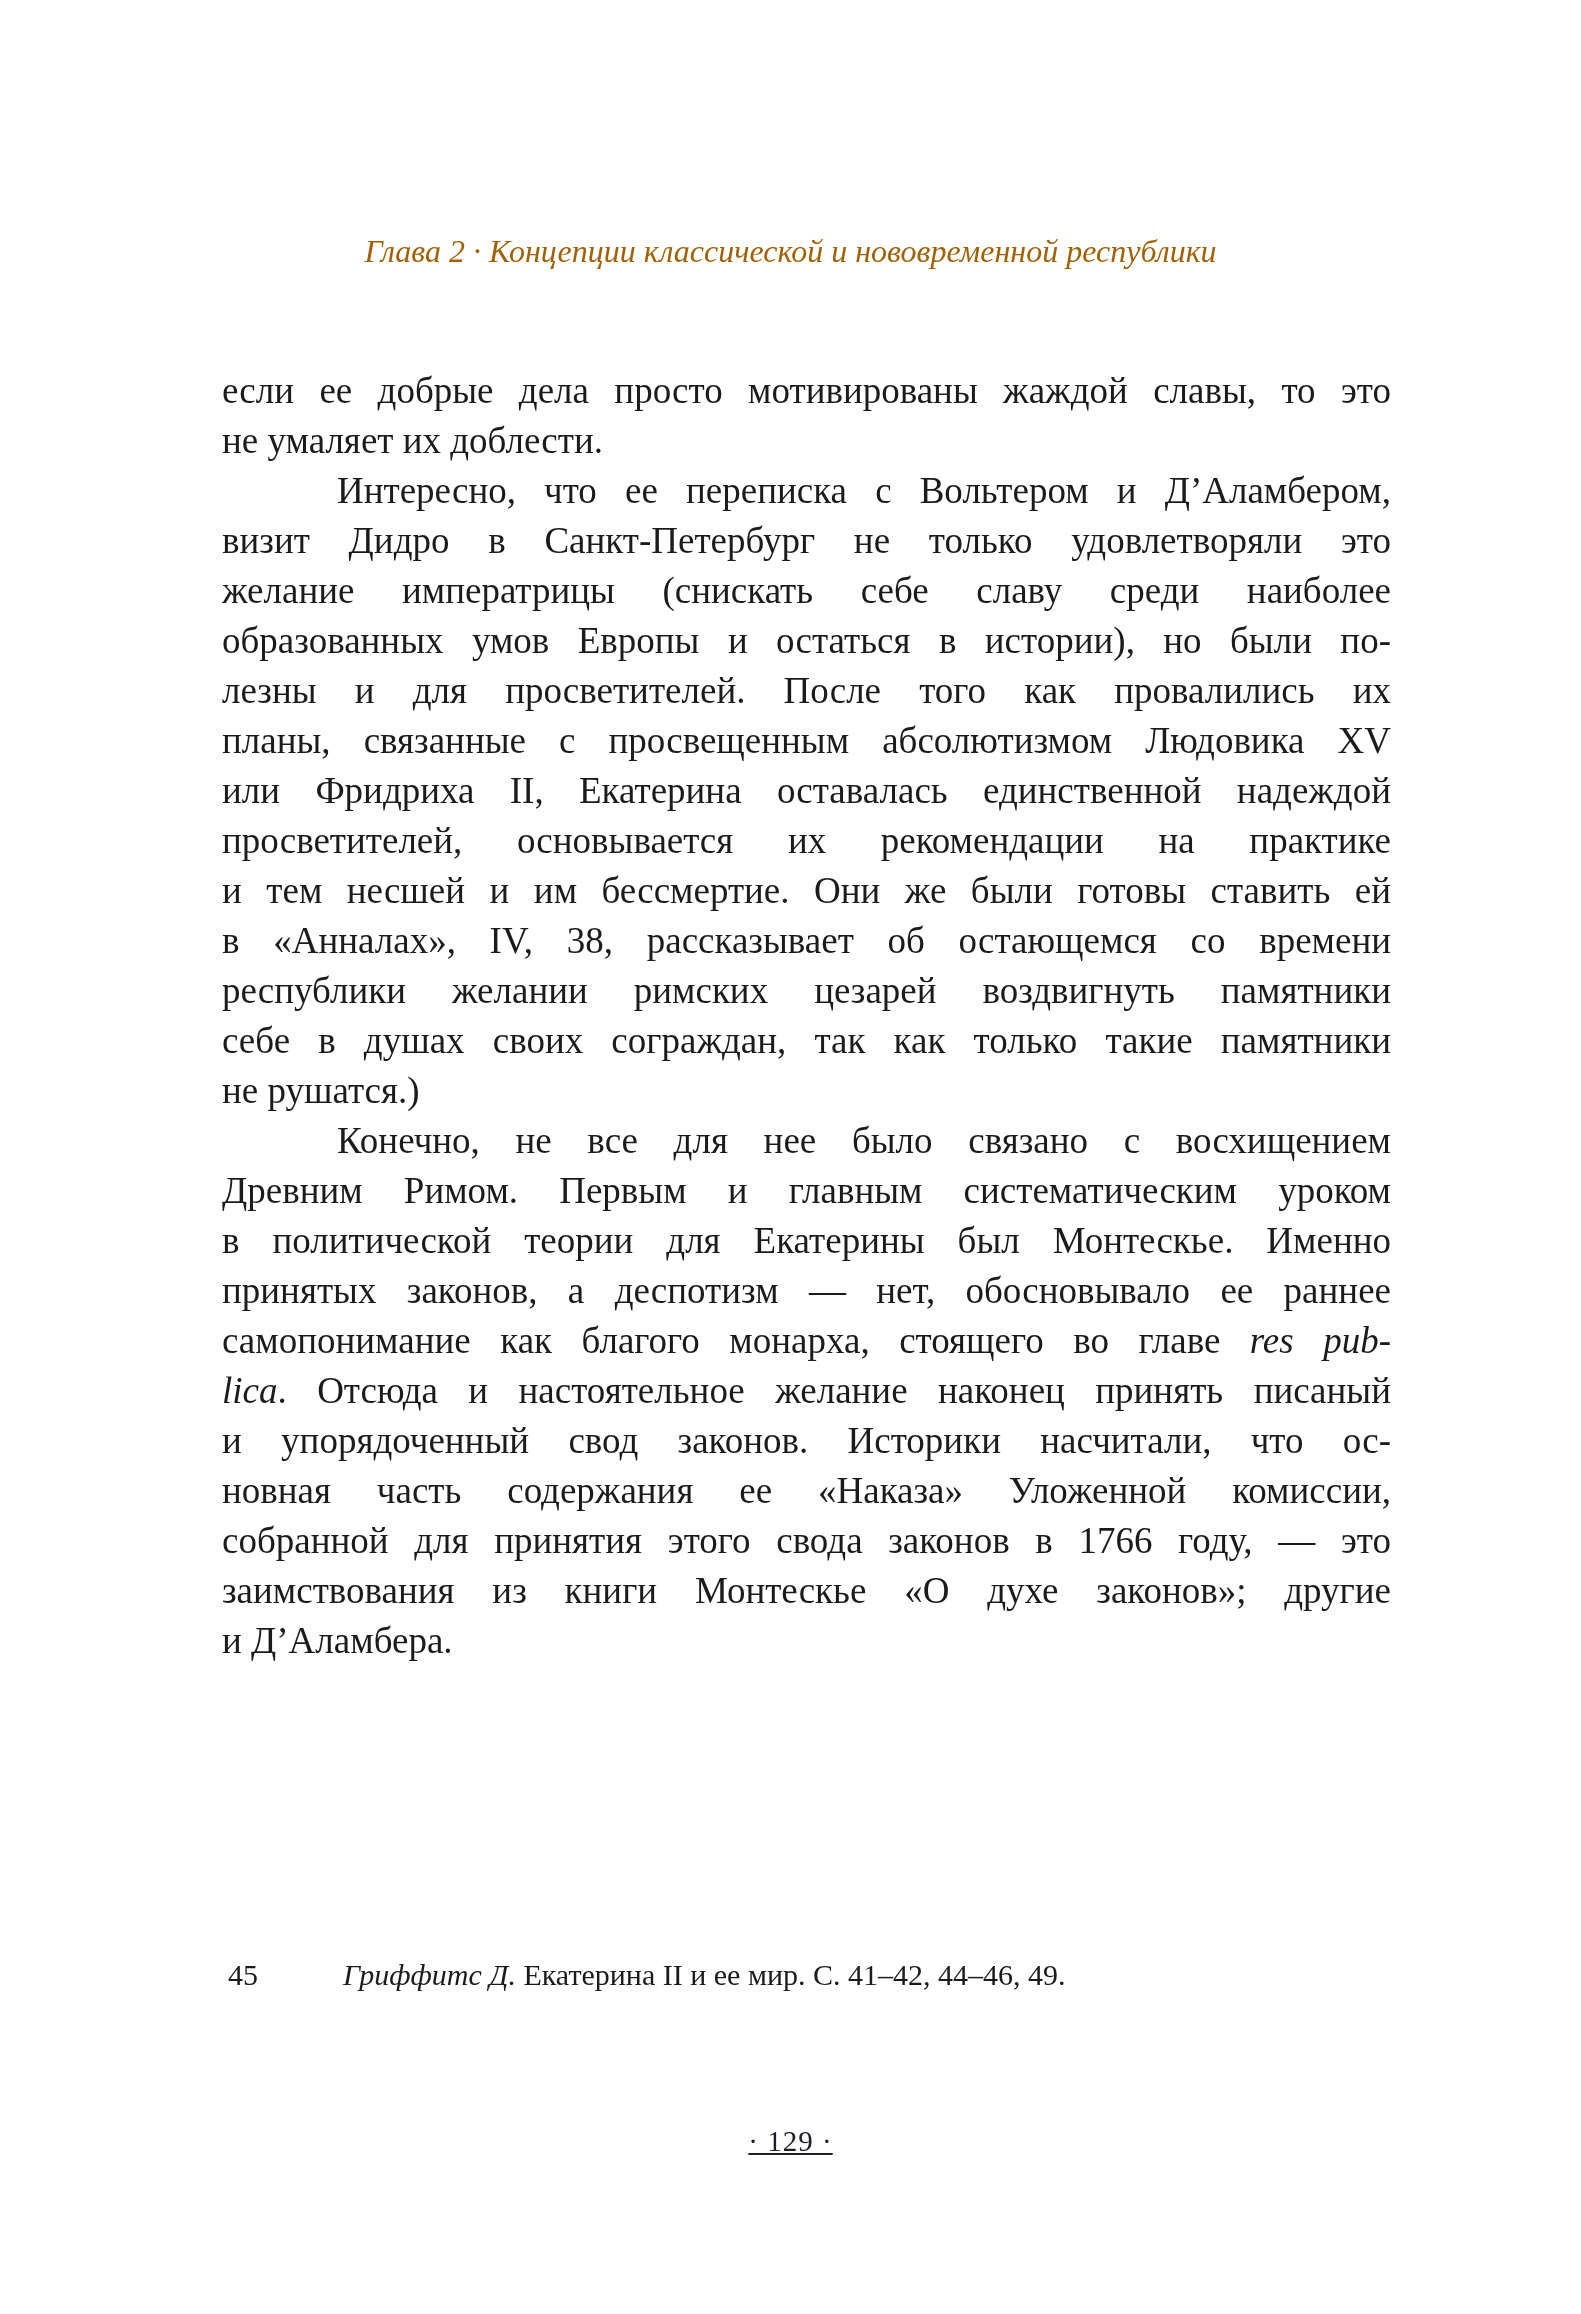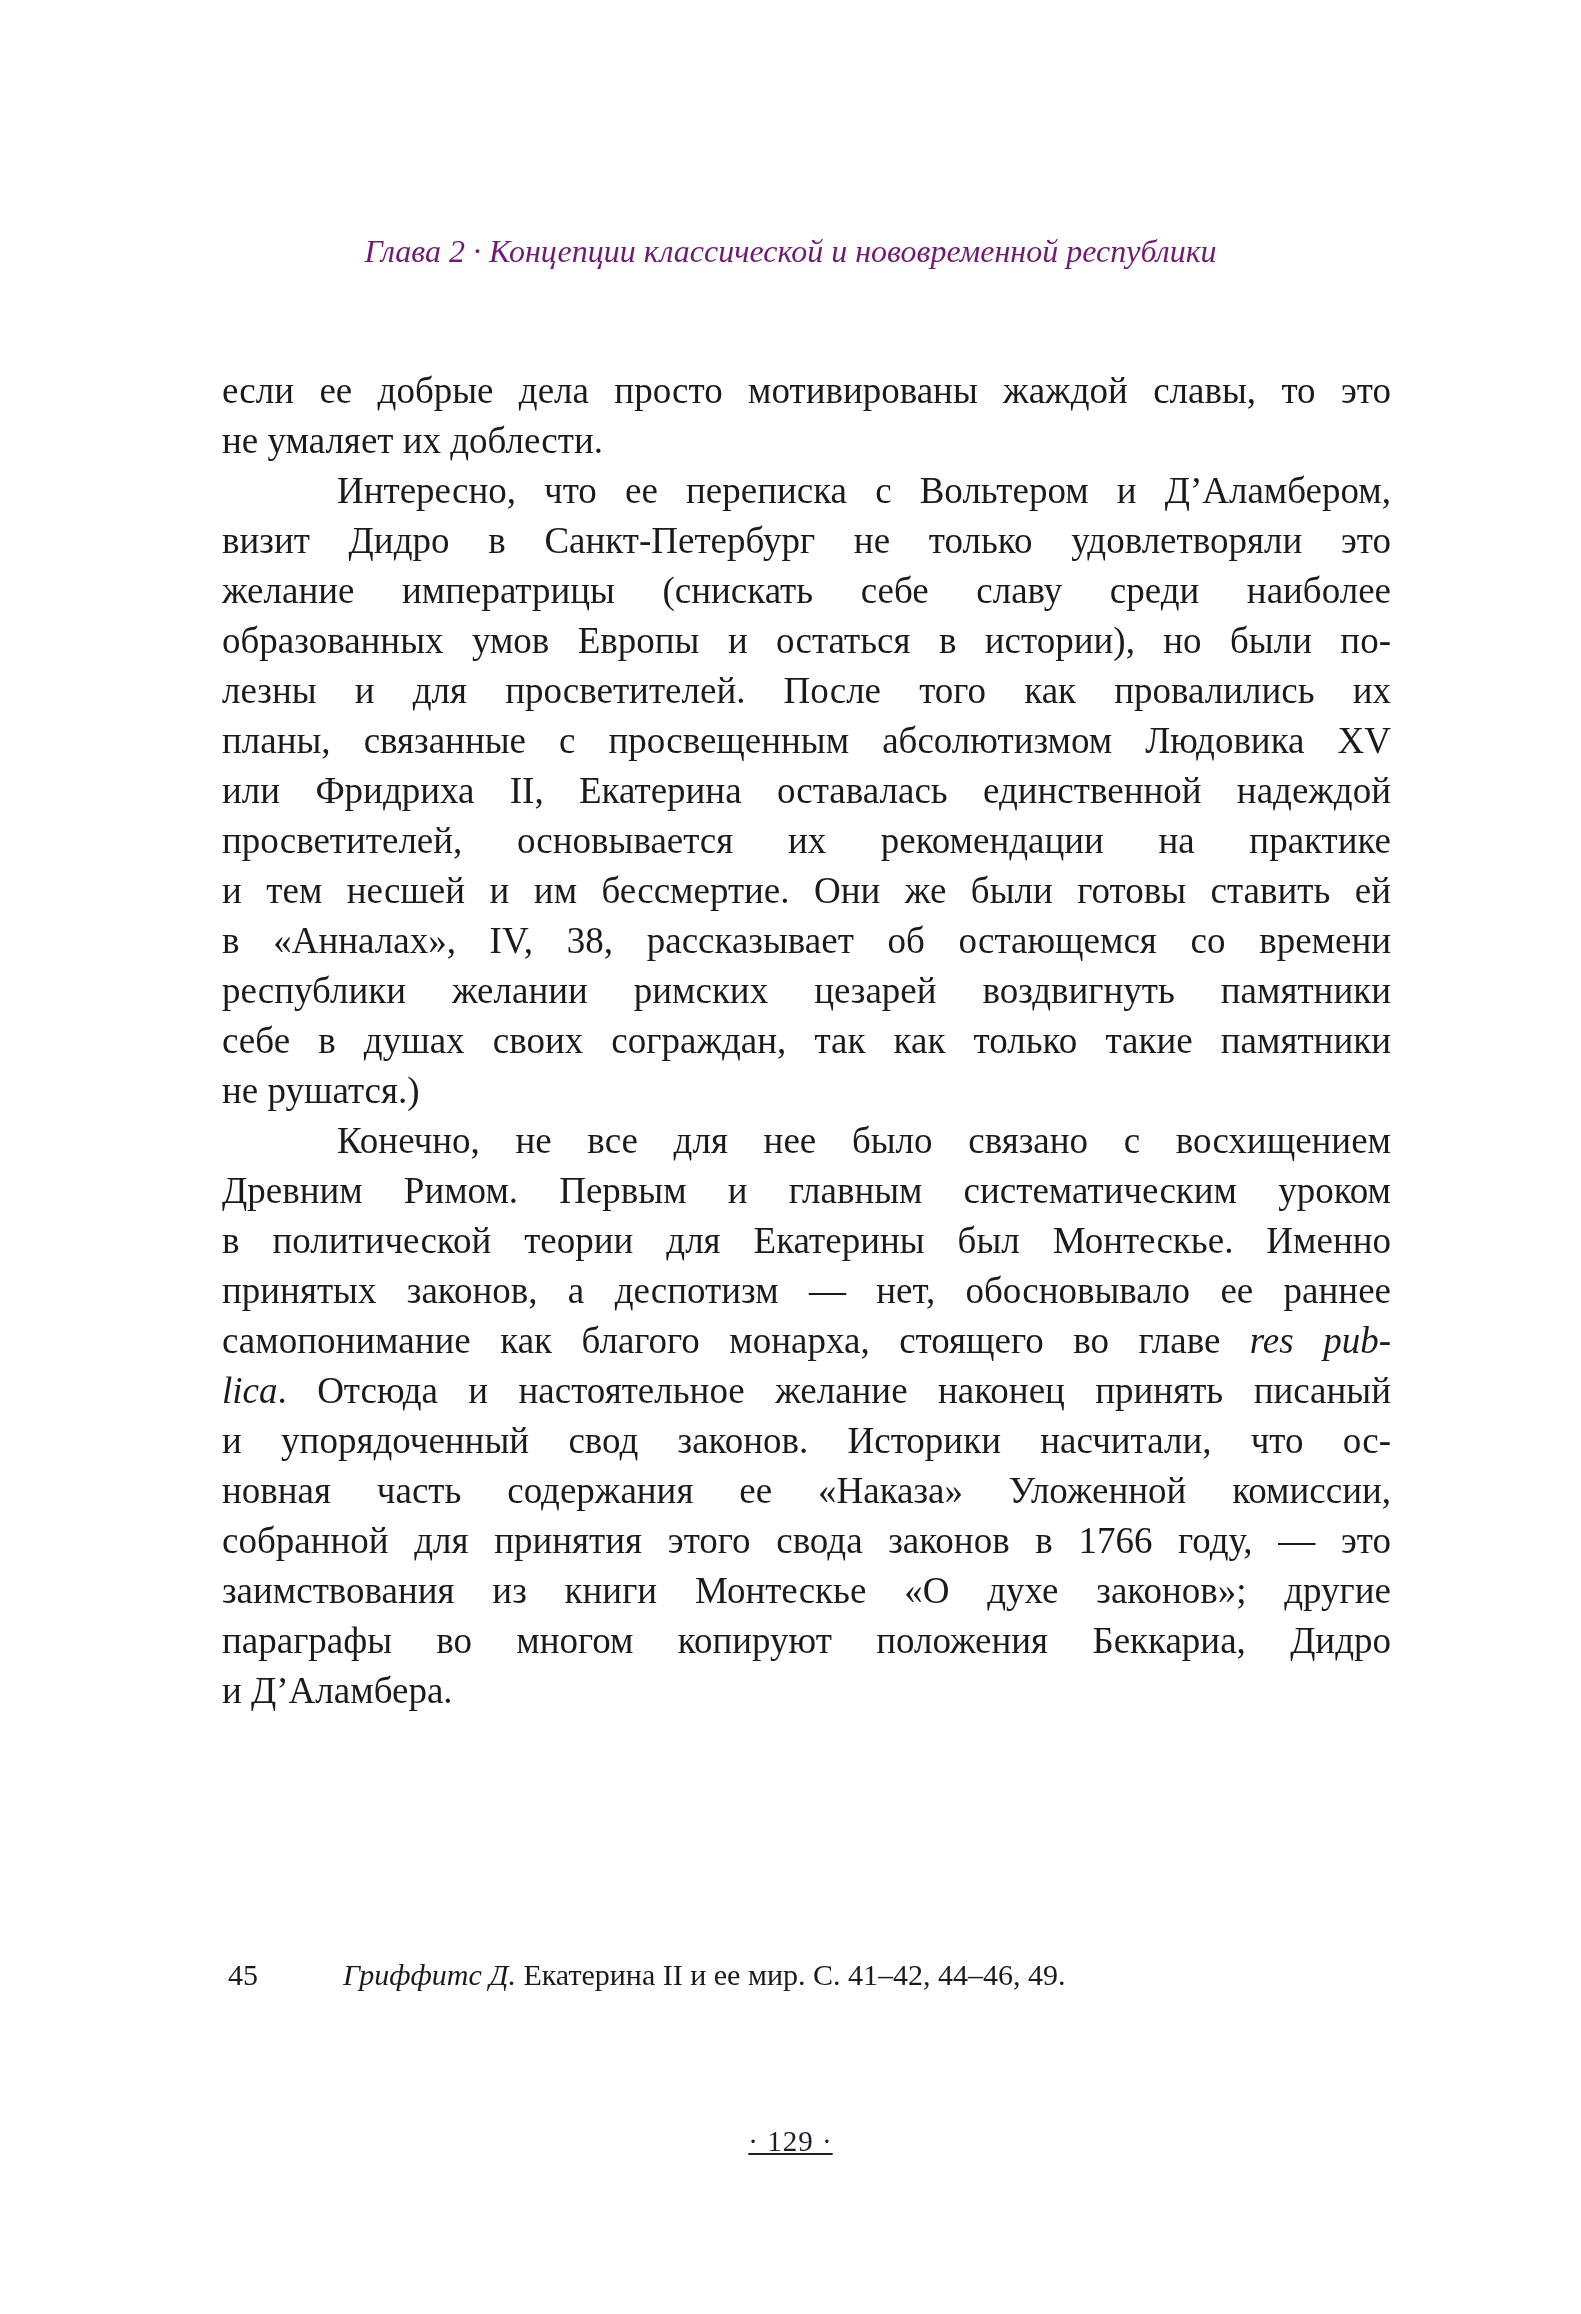--- a/index.html
+++ b/index.html
@@ -18,21 +18,21 @@
   }
   .running-header {
     position: absolute;
     top: 232px;
     left: 0;
     width: 100%;
     text-align: center;
     font-style: italic;
     font-size: 32px;
     line-height: 38px;
-    color: #701a75;
+    color: #a16207;
   }
   .body-text {
     position: absolute;
     left: 222px;
     top: 350px;
     width: 1169px;
     font-size: 37px;
     line-height: 50px;
     margin-top: 16px;
   }
@@ -113,21 +113,20 @@
         <div class="line indent"><span>Конечно, не все для нее было связано с восхищением</span></div>
         <div class="line"><span>Древним Римом. Первым и главным систематическим уроком</span></div>
         <div class="line"><span>в политической теории для Екатерины был Монтескье. Именно</span></div>
         <div class="line"><span>принятых законов, а деспотизм — нет, обосновывало ее раннее</span></div>
         <div class="line"><span>самопонимание как благого монарха, стоящего во главе </span><span class="it">res pub-</span></div>
         <div class="line"><span class="it">lica</span><span>. Отсюда и настоятельное желание наконец принять писаный</span></div>
         <div class="line"><span>и упорядоченный свод законов. Историки насчитали, что ос-</span></div>
         <div class="line"><span>новная часть содержания ее «Наказа» Уложенной комиссии,</span></div>
         <div class="line"><span>собранной для принятия этого свода законов в 1766 году, — это</span></div>
         <div class="line"><span>заимствования из книги Монтескье «О духе законов»; другие</span></div>
-        <div class="line"><span>параграфы во многом копируют положения Беккариа, Дидро</span></div>
         <div class="line last"><span>и Д’Аламбера.</span></div>
       </div>
     </div>
 
   <div class="footnote">
     <span class="fn-num">45</span>
     <span class="fn-text"><span class="it">Гриффитс Д.</span><span> Екатерина II и ее мир. С. 41–42, 44–46, 49.</span></span>
   </div>
 
   <div class="page-number">· 129 ·</div>

